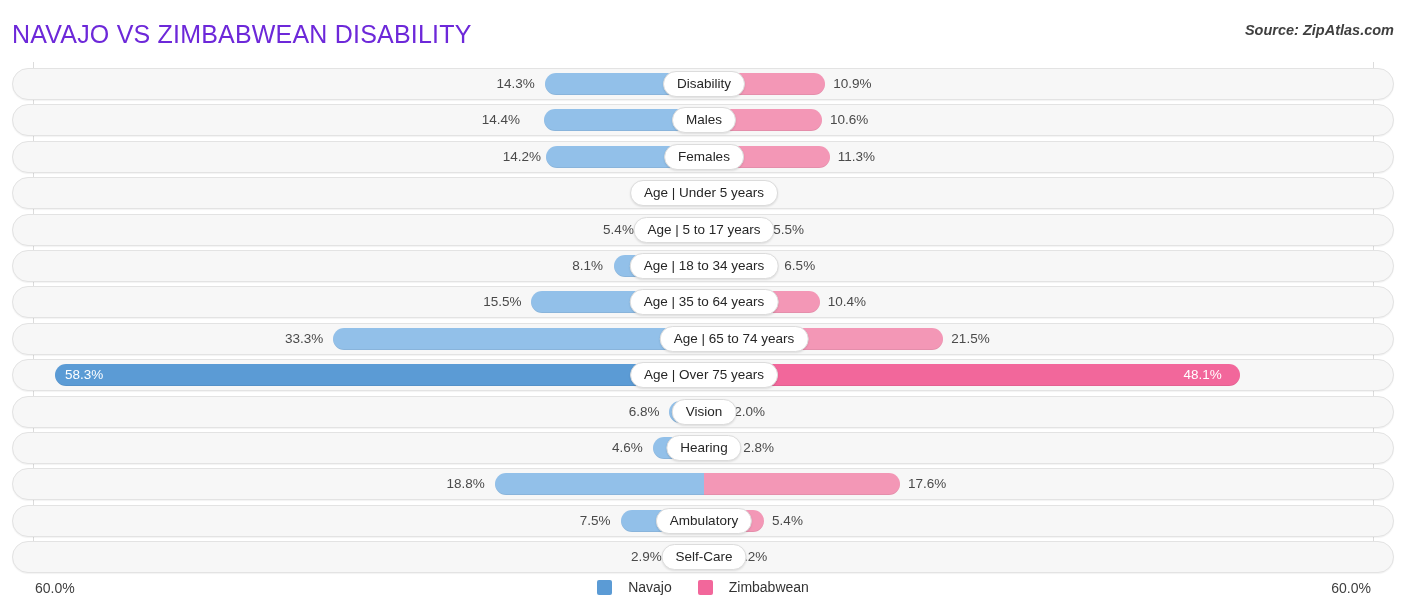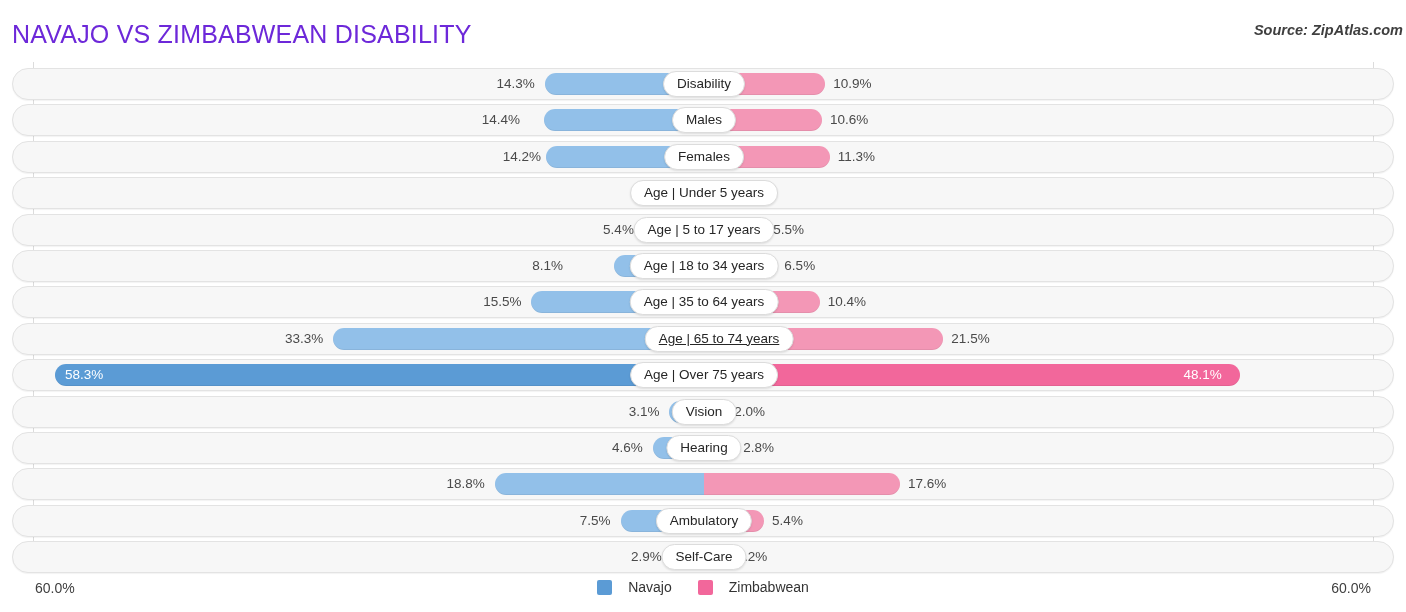--- a/index.html
+++ b/index.html
@@ -27,21 +27,21 @@
     position: absolute;
     left: 12px;
     top: 20px;
     font-size: 25px;
     letter-spacing: .2px;
     color: #6d28d9;
     white-space: nowrap;
   }
   .source {
     position: absolute;
-    right: 3px;
+    right: 12px;
     top: 22px;
     font-size: 14.5px;
     font-style: italic;
     font-weight: bold;
     color: #3f3f3f;
     white-space: nowrap;
   }
 
   
   .plot {
@@ -229,57 +229,57 @@
             <div class="bar right" style="left: 691px; width: 61.2333px;"></div>
             <div class="val left" style="right: 759.12px;">5.4%</div>
             <div class="val right" style="left: 760.233px;">5.5%</div>
             <div class="cap" style="left: 691px;">Age | 5 to 17 years</div>
           </div>
         </div>
         <div class="row" style="top: 188px;">
           <div class="row-inner">
             <div class="bar left" style="left: 600.82px; width: 90.18px;"></div>
             <div class="bar right" style="left: 691px; width: 72.3667px;"></div>
-            <div class="val left" style="right: 830px;">8.1%</div>
+            <div class="val left" style="right: 790px;">8.1%</div>
             <div class="val right" style="left: 771.367px;">6.5%</div>
             <div class="cap" style="left: 691px;">Age | 18 to 34 years</div>
           </div>
         </div>
         <div class="row" style="top: 224.4px;">
           <div class="row-inner">
             <div class="bar left" style="left: 518.433px; width: 172.567px;"></div>
             <div class="bar right" style="left: 691px; width: 115.787px;"></div>
             <div class="val left" style="right: 871.567px;">15.5%</div>
             <div class="val right" style="left: 814.787px;">10.4%</div>
             <div class="cap" style="left: 691px;">Age | 35 to 64 years</div>
           </div>
         </div>
         <div class="row" style="top: 260.8px;">
           <div class="row-inner">
             <div class="bar left" style="left: 320.26px; width: 370.74px;"></div>
             <div class="bar right" style="left: 691px; width: 239.367px;"></div>
             <div class="val left" style="right: 1069.74px;">33.3%</div>
             <div class="val right" style="left: 938.367px;">21.5%</div>
-            <div class="cap" style="left: 706px; text-decoration: underline;">Age | 65 to 74 years</div>
+            <div class="cap" style="left: 721px;">Age | 65 to 74 years</div>
           </div>
         </div>
         <div class="row maxrow" style="top: 297.2px;">
           <div class="row-inner">
             <div class="bar left" style="left: 41.9267px; width: 649.073px;"></div>
             <div class="bar right" style="left: 691px; width: 535.513px;"></div>
             <div class="val left inside" style="left: 51.9267px; text-align: left;">58.3%</div>
             <div class="val right inside" style="left: 1170.51px;">48.1%</div>
             <div class="cap" style="left: 691px;">Age | Over 75 years</div>
           </div>
         </div>
         <div class="row" style="top: 333.6px;">
           <div class="row-inner">
             <div class="bar left" style="left: 656.487px; width: 34.5133px;"></div>
             <div class="bar right" style="left: 691px; width: 22.2667px;"></div>
-            <div class="val left" style="right: 733.513px;">3.1%</div>
+            <div class="val left" style="right: 733.513px;">6.8%</div>
             <div class="val right" style="left: 721.267px;">2.0%</div>
             <div class="cap" style="left: 691px;">Vision</div>
           </div>
         </div>
         <div class="row" style="top: 370px;">
           <div class="row-inner">
             <div class="bar left" style="left: 639.787px; width: 51.2133px;"></div>
             <div class="bar right" style="left: 691px; width: 31.1733px;"></div>
             <div class="val left" style="right: 750.213px;">4.6%</div>
             <div class="val right" style="left: 730.173px;">2.8%</div>

